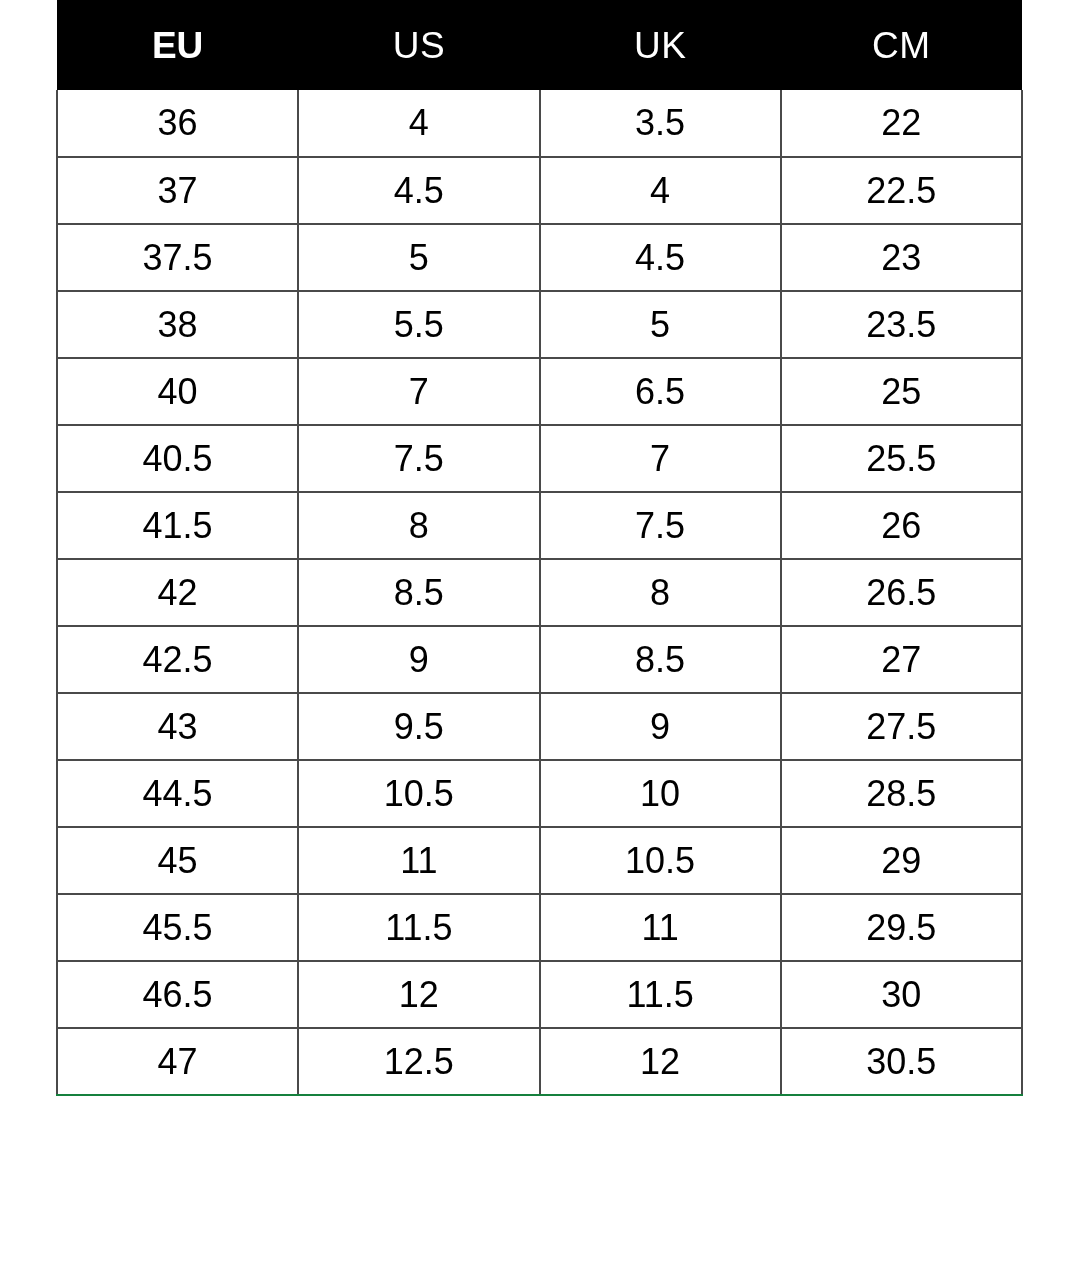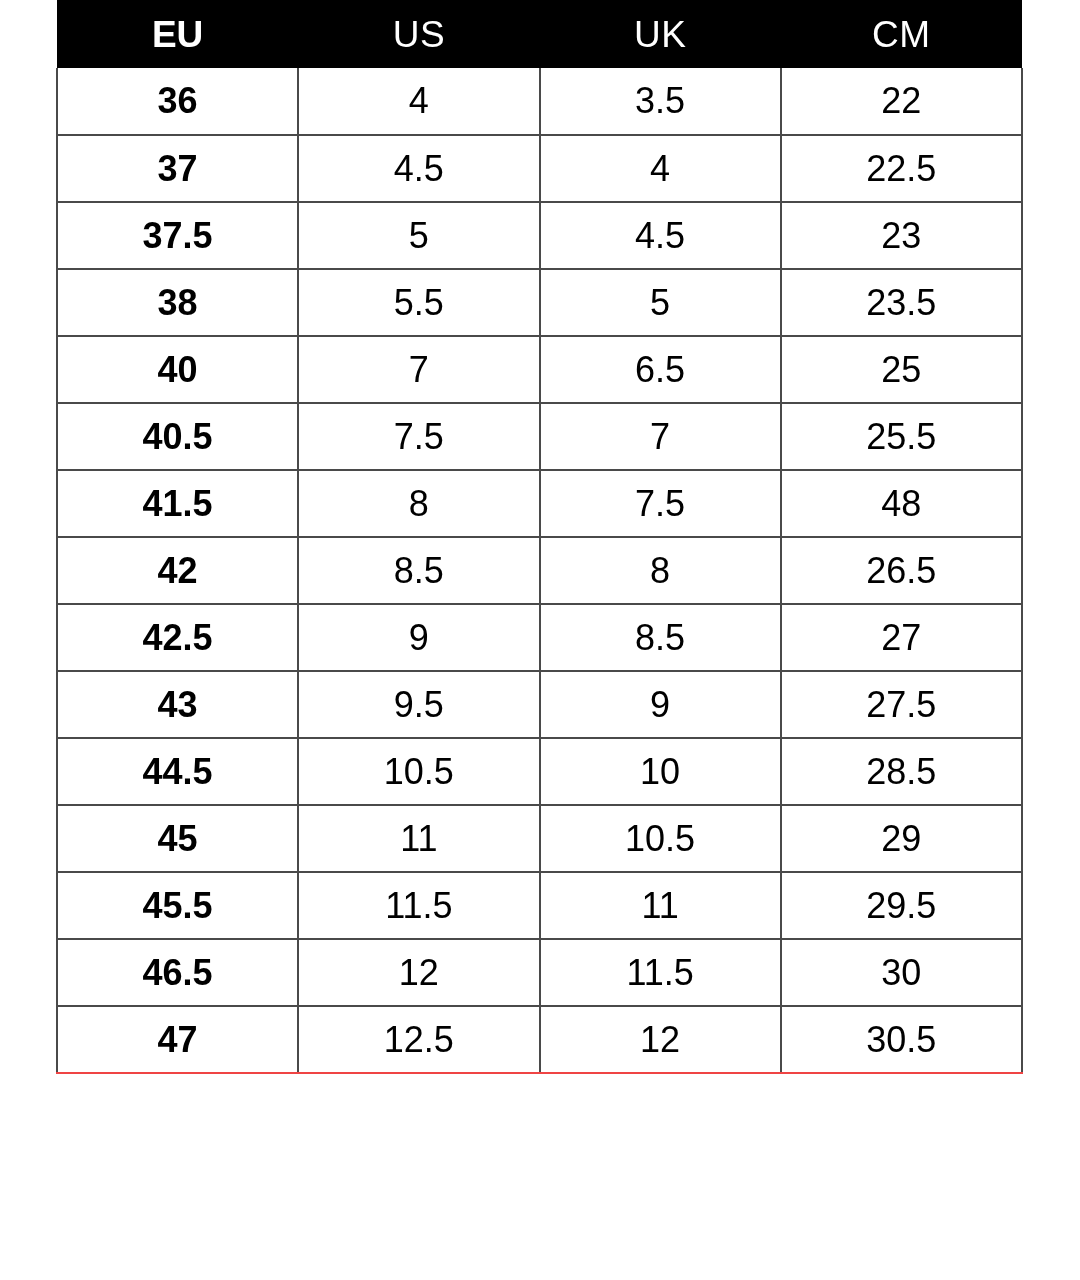--- a/index.html
+++ b/index.html
@@ -34,21 +34,21 @@
     background: #000000;
   }
   #size-table thead th {
     height: 68px;
     color: #ffffff;
     text-align: center;
     vertical-align: middle;
     font-size: 37px;
     font-weight: 400;
     letter-spacing: 0.5px;
-    padding: 0;
+    padding: 11px;
     border: none;
     line-height: 1;
   }
   #size-table thead th.col-eu {
     font-weight: 700;
     letter-spacing: 0px;
   }
   #size-table tbody td {
     height: 67px;
     box-sizing: border-box;
@@ -57,25 +57,25 @@
     font-size: 36px;
     font-weight: 400;
     color: #000000;
     padding: 0;
     line-height: 1;
     border-bottom: 2px solid #4a4a4a;
     border-right: 2px solid #4a4a4a;
     background: #ffffff;
   }
   #size-table tbody td.cell-eu {
-    font-weight: 700;
+    font-weight: 400;
     border-left: 2px solid #4a4a4a;
   }
   #size-table tbody tr:last-child td {
-    border-bottom: 2px solid #ef4444;
+    border-bottom: 2px solid #15803d;
   }
 </style>
 </head>
 <body>
 
 <div id="page">
   <table id="size-table">
     <colgroup>
       <col>
         <col>
@@ -124,21 +124,21 @@
         <tr>
           <td class="cell-eu">40.5</td>
           <td>7.5</td>
           <td>7</td>
           <td>25.5</td>
         </tr>
         <tr>
           <td class="cell-eu">41.5</td>
           <td>8</td>
           <td>7.5</td>
-          <td>48</td>
+          <td>26</td>
         </tr>
         <tr>
           <td class="cell-eu">42</td>
           <td>8.5</td>
           <td>8</td>
           <td>26.5</td>
         </tr>
         <tr>
           <td class="cell-eu">42.5</td>
           <td>9</td>

